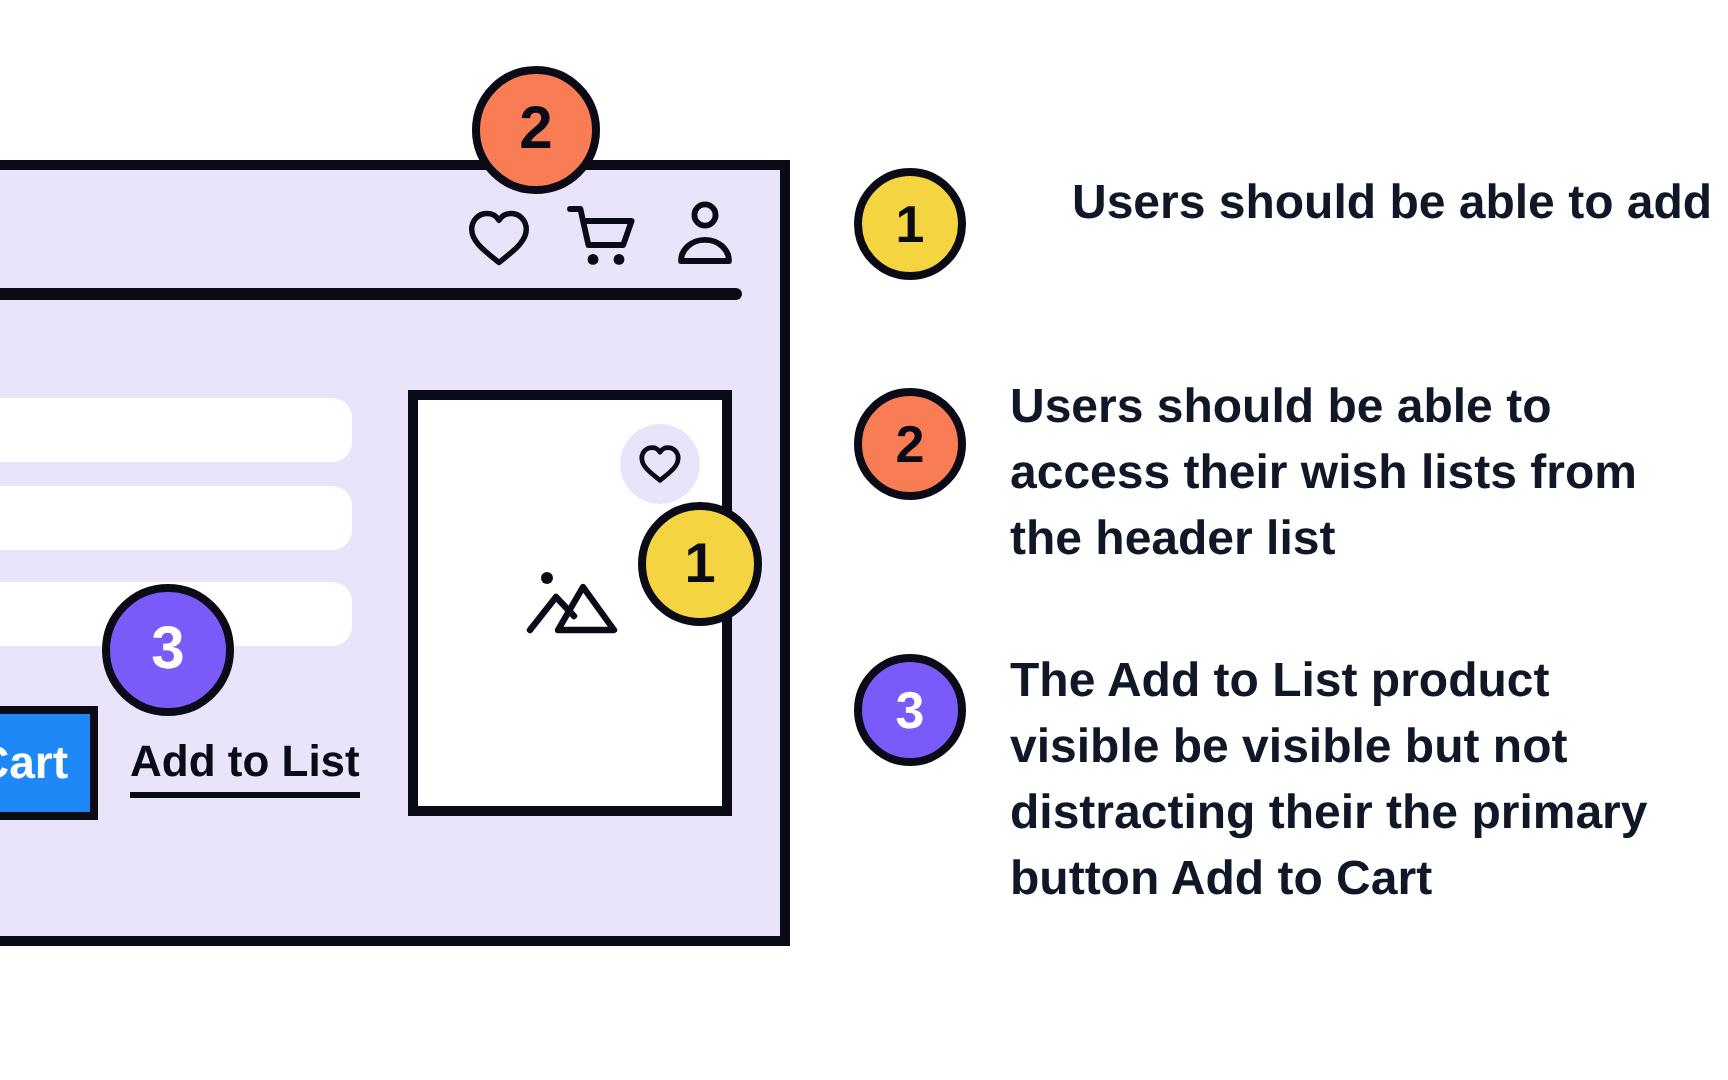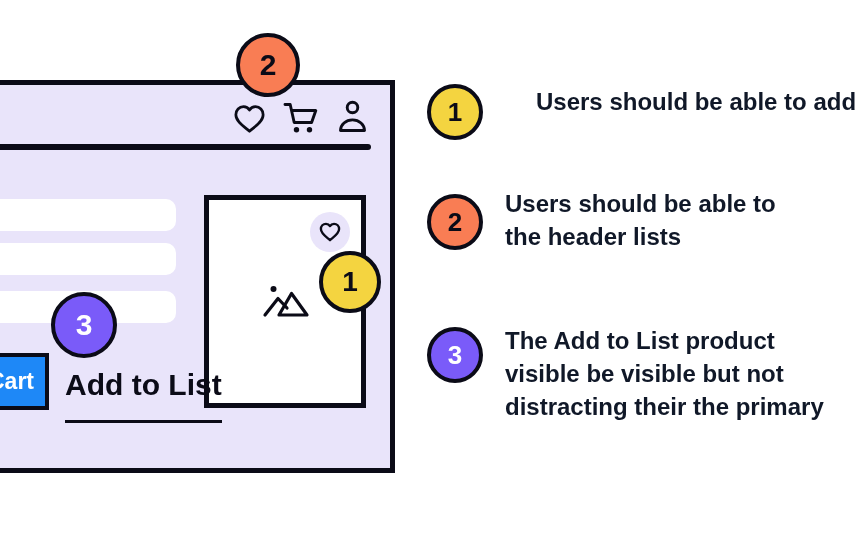--- a/index.html
+++ b/index.html
@@ -29,22 +29,22 @@
     background: #E9E4FA; display: flex; align-items: center; justify-content: center;
   }
   .btn-cart {
     left: -160px; top: 353px; width: 209px; height: 57px;
     background: #1E88F7; border: 4px solid #0B0B17;
     display: flex; align-items: center; justify-content: flex-end;
     padding-right: 11px; overflow: hidden;
     color: #ffffff; font-size: 23px; font-weight: 700; white-space: nowrap;
   }
   .link-list {
-    left: 65px; top: 368px; font-size: 30px; font-weight: 700; color: #0B0B17;
-    border-bottom: 3px solid #0B0B17; padding-bottom: 18px; white-space: nowrap;
+    left: 65px; top: 368px; font-size: 22px; font-weight: 700; color: #0B0B17;
+    border-bottom: 3px solid #0B0B17; padding-bottom: 2px; white-space: nowrap;
   }
 
   
   .badge {
     border-radius: 50%; border: 4.5px solid #0B0B17;
     display: flex; align-items: center; justify-content: center;
     font-weight: 700; color: #0B0B17; z-index: 5;
   }
   .badge.yellow { background: #F4D440; }
   .badge.orange { background: #F97D54; }
@@ -118,23 +118,25 @@
   <div class="abs badge purple badge-wf-3">3</div>
 
   <div class="badge yellow legend-badge" style="top:84px;">1</div>
   <div class="legend-text" style="top:85px;margin-left:31px;">
     <div>Users should be able to add</div>
   </div>
 
   <div class="badge orange legend-badge" style="top:194px;">2</div>
   <div class="legend-text" style="top:187px;">
     <div>Users should be able to</div>
-    <div>the header lists</div>
+    <div>access their wish lists from</div>
+    <div>the header list</div>
   </div>
 
   <div class="badge purple legend-badge" style="top:327px;">3</div>
   <div class="legend-text" style="top:324px;">
     <div>The Add to List product</div>
     <div>visible be visible but not</div>
     <div>distracting their the primary</div>
+    <div>button Add to Cart</div>
   </div>
 
 </div>
 
 </body></html>

